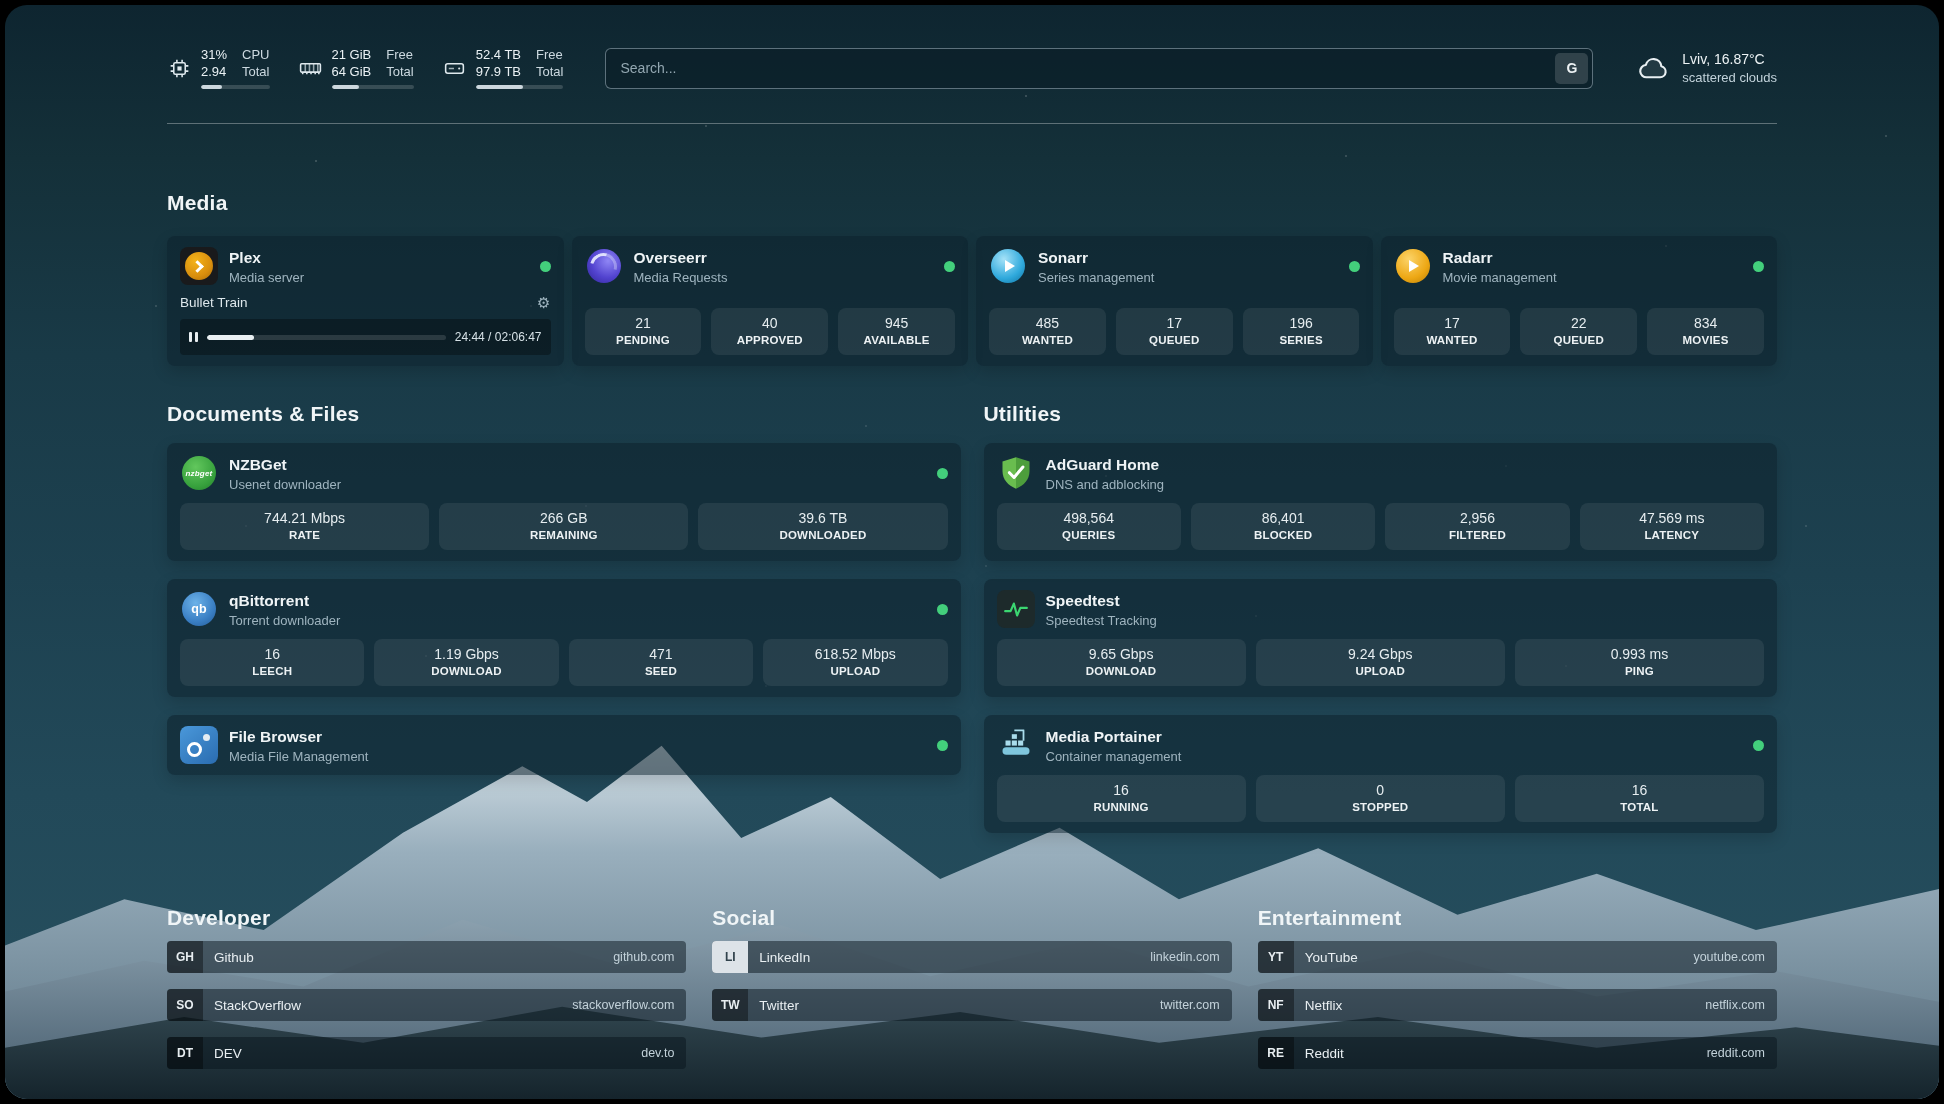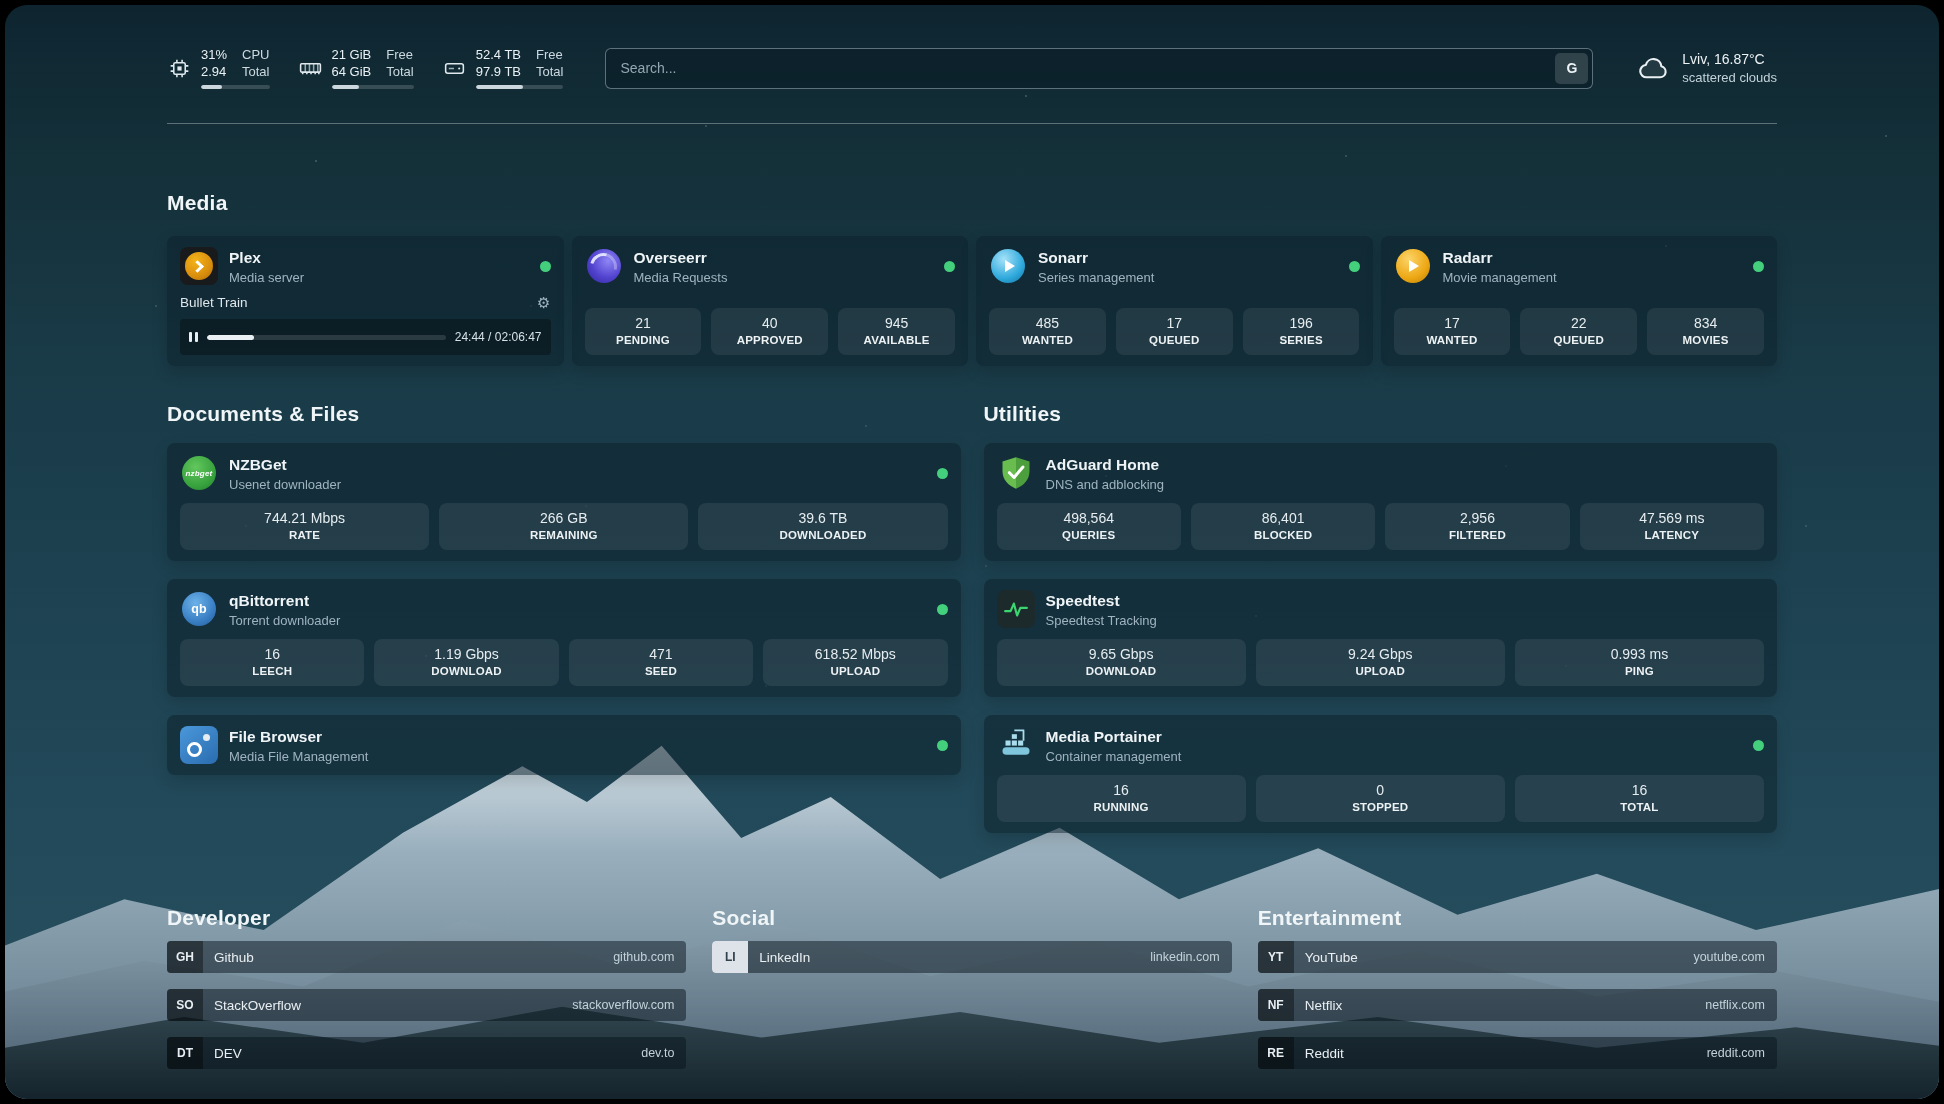--- a/index.html
+++ b/index.html
@@ -594,20 +594,25 @@
         </div>
       </section>
 
       <section>
         <h2 class="section-heading">Social</h2>
         <div class="bm-row">
           <span class="bm-tile light">LI</span>
           <span class="bm-name">LinkedIn</span>
           <span class="bm-url">linkedin.com</span>
         </div>
+        <div class="bm-row">
+          <span class="bm-tile">TW</span>
+          <span class="bm-name">Twitter</span>
+          <span class="bm-url">twitter.com</span>
+        </div>
       </section>
 
       <section>
         <h2 class="section-heading">Entertainment</h2>
         <div class="bm-row">
           <span class="bm-tile">YT</span>
           <span class="bm-name">YouTube</span>
           <span class="bm-url">youtube.com</span>
         </div>
         <div class="bm-row">

